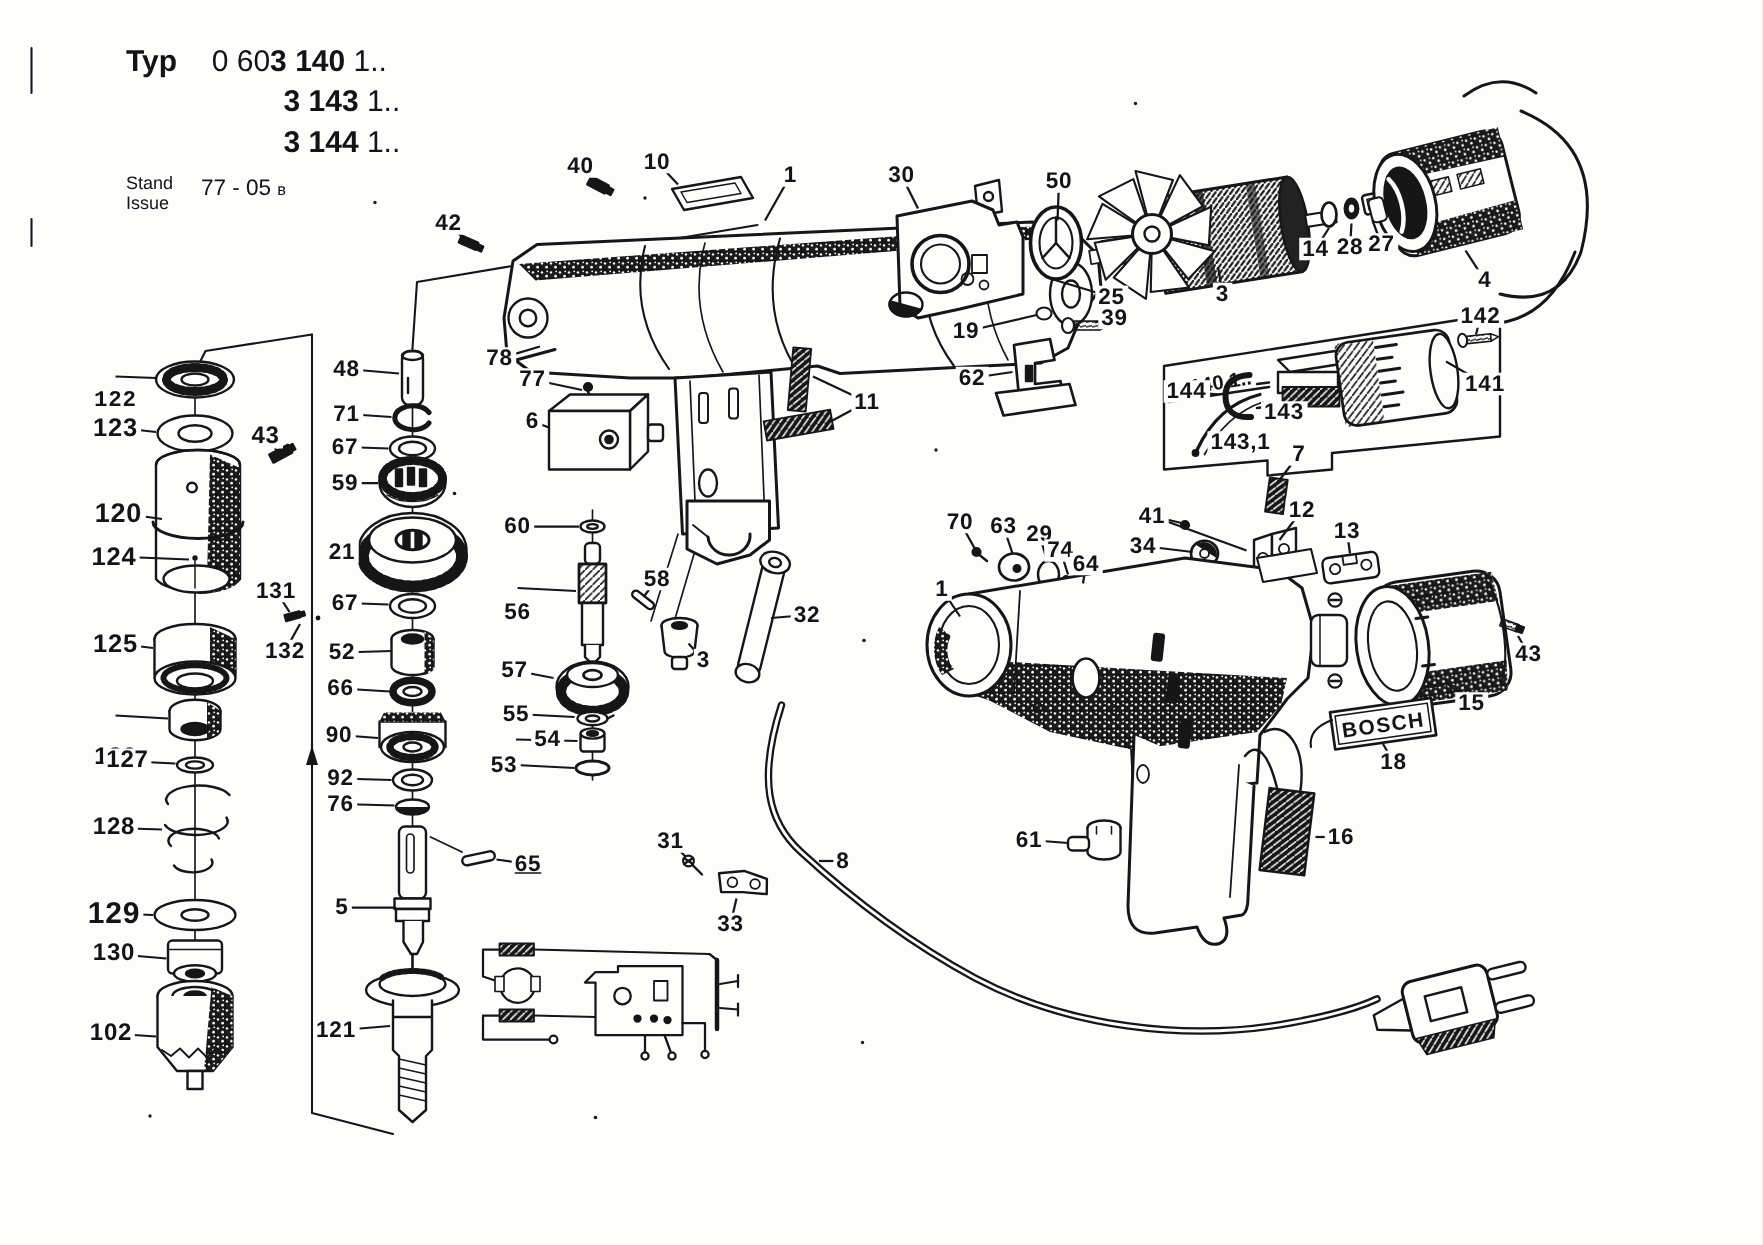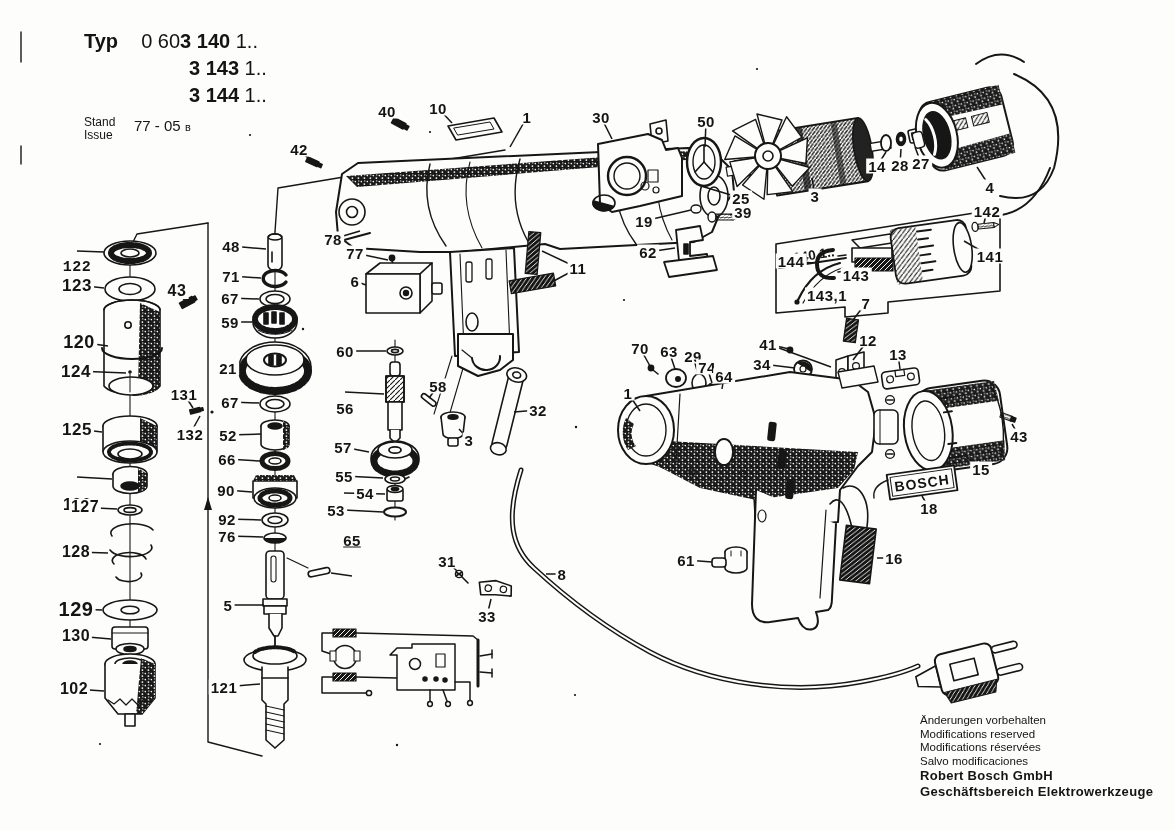--- a/index.html
+++ b/index.html
@@ -703,21 +703,21 @@
       <div class="part-label" style="left: 230px; top: 298px;">67</div>
       <div class="part-label" style="left: 230px; top: 322px;">59</div>
       <div class="part-label" style="left: 228px; top: 368px;">21</div>
       <div class="part-label" style="left: 230px; top: 402px;">67</div>
       <div class="part-label" style="left: 228px; top: 435px;">52</div>
       <div class="part-label" style="left: 227px; top: 459px;">66</div>
       <div class="part-label" style="left: 226px; top: 490px;">90</div>
       <div class="part-label" style="left: 227px; top: 519px;">92</div>
       <div class="part-label" style="left: 227px; top: 536px;">76</div>
       <div class="part-label" style="left: 228px; top: 605px;">5</div>
-      <div class="part-label" style="left: 352px; top: 540px; text-decoration: underline;">65</div>
+      <div class="part-label" style="left: 352px; top: 576px; text-decoration: underline;">65</div>
       <div class="part-label" style="left: 224px; top: 687px;">121</div>
       <div class="part-label" style="left: 333px; top: 239px;">78</div>
       <div class="part-label" style="left: 355px; top: 253px;">77</div>
       <div class="part-label" style="left: 355px; top: 281px;">6</div>
       <div class="part-label" style="left: 345px; top: 351px;">60</div>
       <div class="part-label" style="left: 345px; top: 392px; margin-top: 16px;">56</div>
       <div class="part-label" style="left: 438px; top: 386px;">58</div>
       <div class="part-label" style="left: 469px; top: 440px;">3</div>
       <div class="part-label" style="left: 538px; top: 410px;">32</div>
       <div class="part-label" style="left: 343px; top: 447px;">57</div>
@@ -777,22 +777,14 @@
       <span class="pre"></span><span class="tbold">3 144</span><span class="post"> 1..</span>
     </div>
   </div>
 
   <div id="stand">
     <div>Stand</div>
     <div>Issue</div>
     <div class="val"><span>77 - 05</span> <span class="suf">в</span></div>
   </div>
 
-  <div id="footer">
-    <div>Änderungen vorbehalten</div>
-    <div>Modifications reserved</div>
-    <div>Modifications réservées</div>
-    <div>Salvo modificaciones</div>
-    <div class="co">Robert Bosch GmbH</div>
-    <div class="co">Geschäftsbereich Elektrowerkzeuge</div>
-  </div>
 
 </div>
 
 </body></html>

